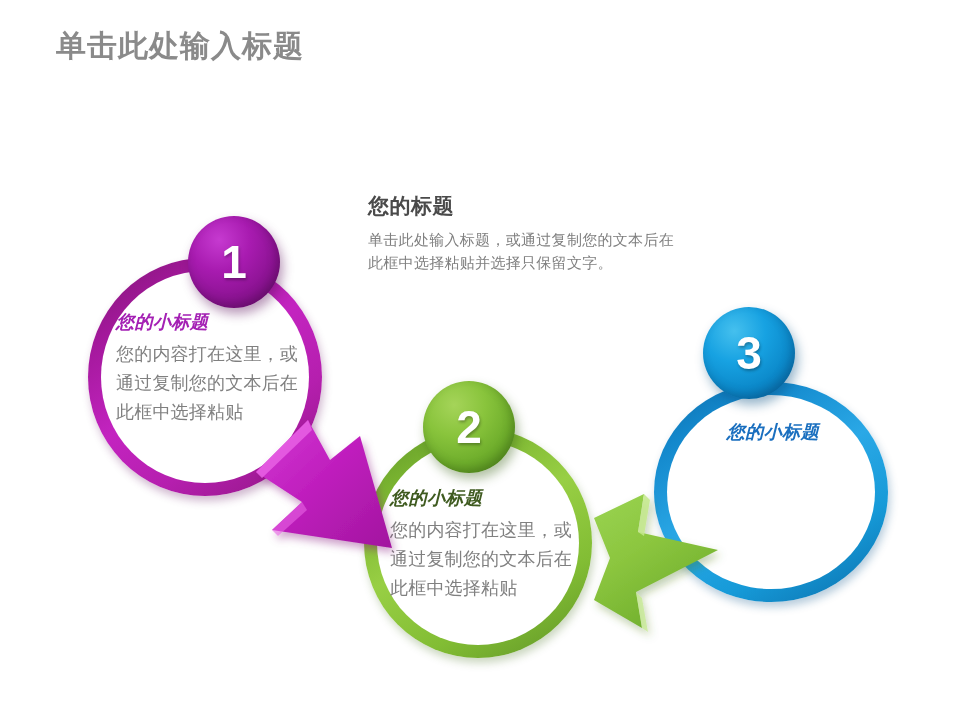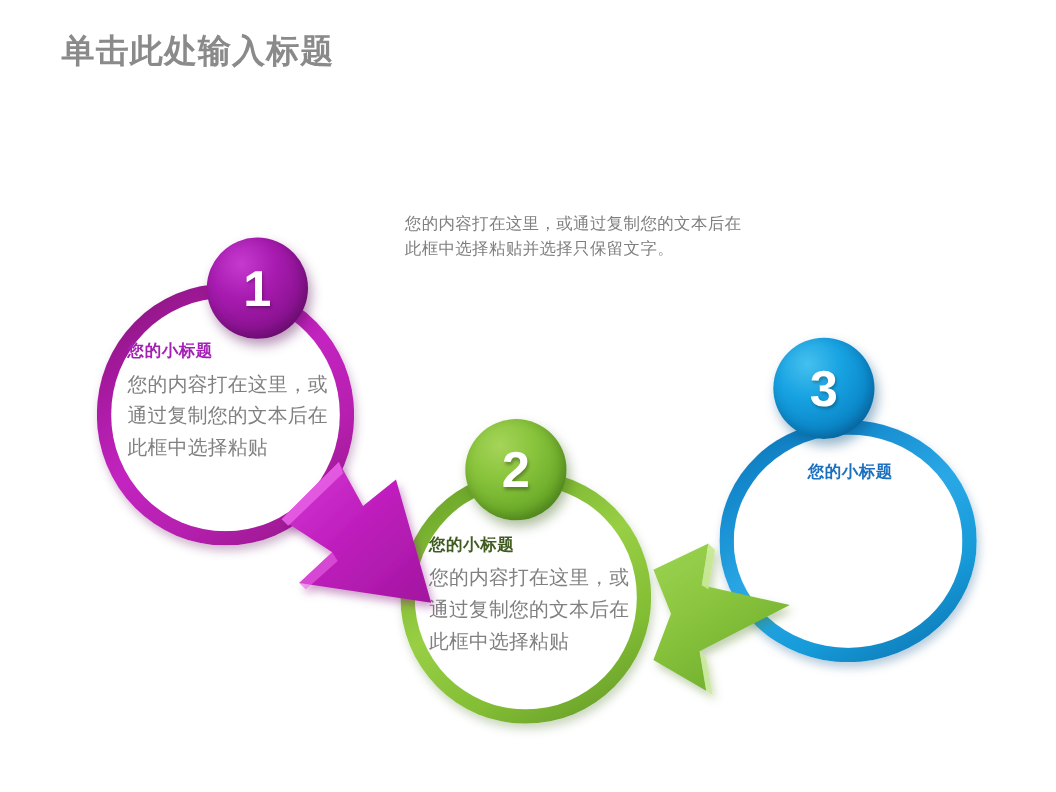--- a/index.html
+++ b/index.html
@@ -64,24 +64,25 @@
     width: 100%;
     height: 100%;
     border-radius: 50%;
     box-sizing: border-box;
   }
   .node-text {
     position: absolute;
     text-align: left;
   }
   .node-sub {
-    font-size: 15px;
+    font-size: 18px;
     font-weight: bold;
     margin: 0 0 6px 0;
     letter-spacing: 0.5px;
+    font-style: italic;
   }
   .node-body {
     font-size: 18px;
     color: #808080;
     line-height: 1.62;
     letter-spacing: 0.2px;
   }
 
   
   .badge {
@@ -164,21 +165,22 @@
   #arrow-2-3 { left: 592px; top: 484px; width: 140px; height: 150px; }
 </style>
 </head>
 <body>
 
 <div id="slide">
 
   <div id="slide-title">单击此处输入标题</div>
 
   <div id="main-desc">
-    <div class="md-body">您的内容打在这里，或通过复制您的文本后在此框中选择粘贴并选择只保留文字。</div>
+    <div class="md-title">您的标题</div>
+    <div class="md-body">单击此处输入标题，或通过复制您的文本后在此框中选择粘贴并选择只保留文字。</div>
   </div>
 
   <svg id="arrow-1-2" class="arrow-svg" viewBox="0 0 170 160">
     <defs>
       <linearGradient id="gradArrowPurple" x1="0" y1="0" x2="1" y2="1">
         <stop offset="0%" stop-color="#d33ad4"></stop>
         <stop offset="45%" stop-color="#c01fbe"></stop>
         <stop offset="100%" stop-color="#a2159f"></stop>
       </linearGradient>
       <filter id="shadowPurple" x="-40%" y="-40%" width="190%" height="190%">

